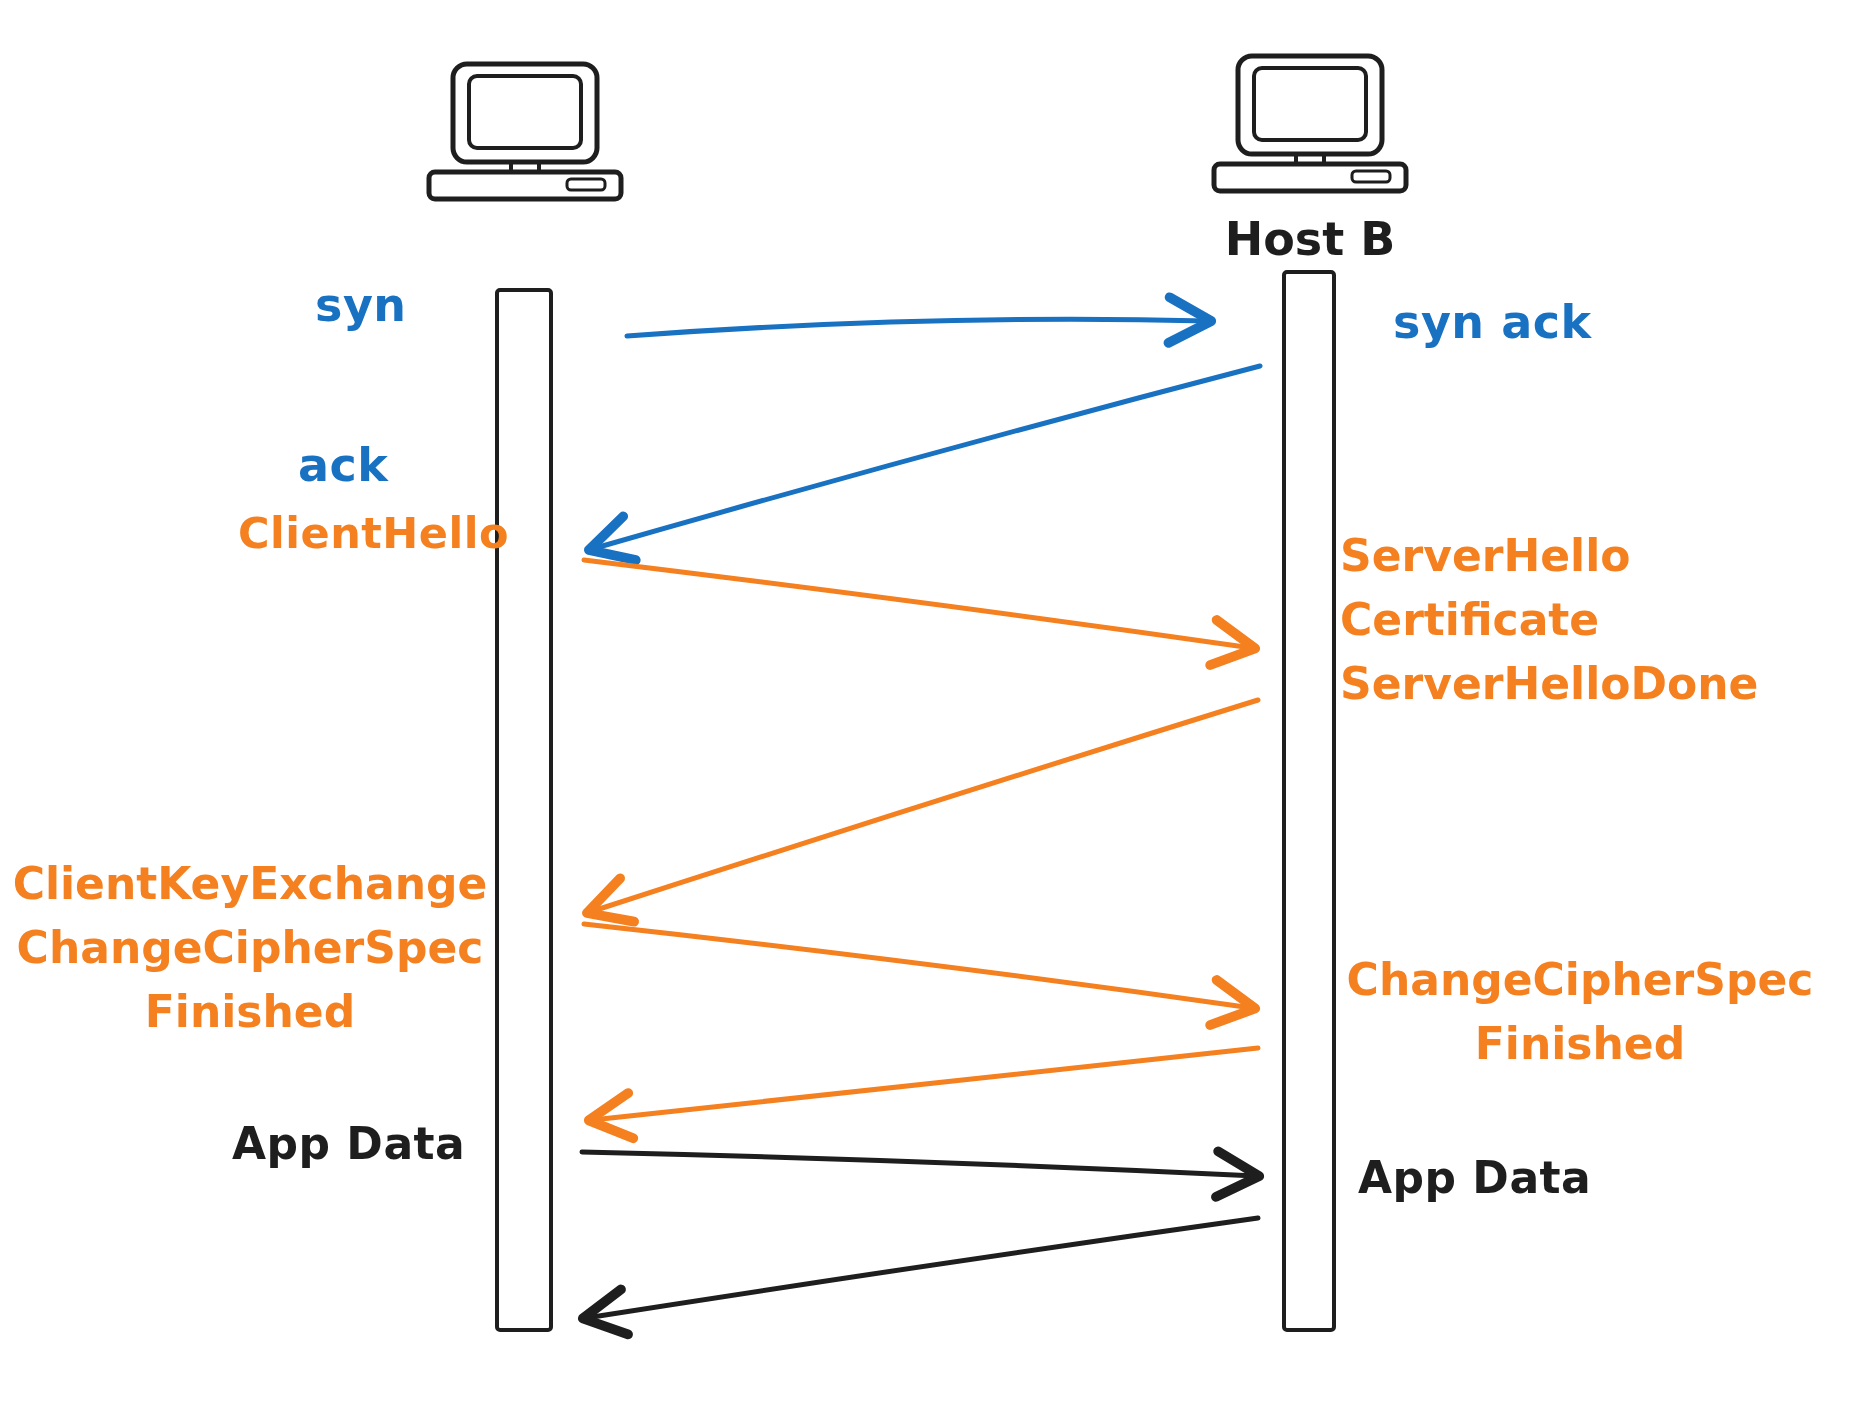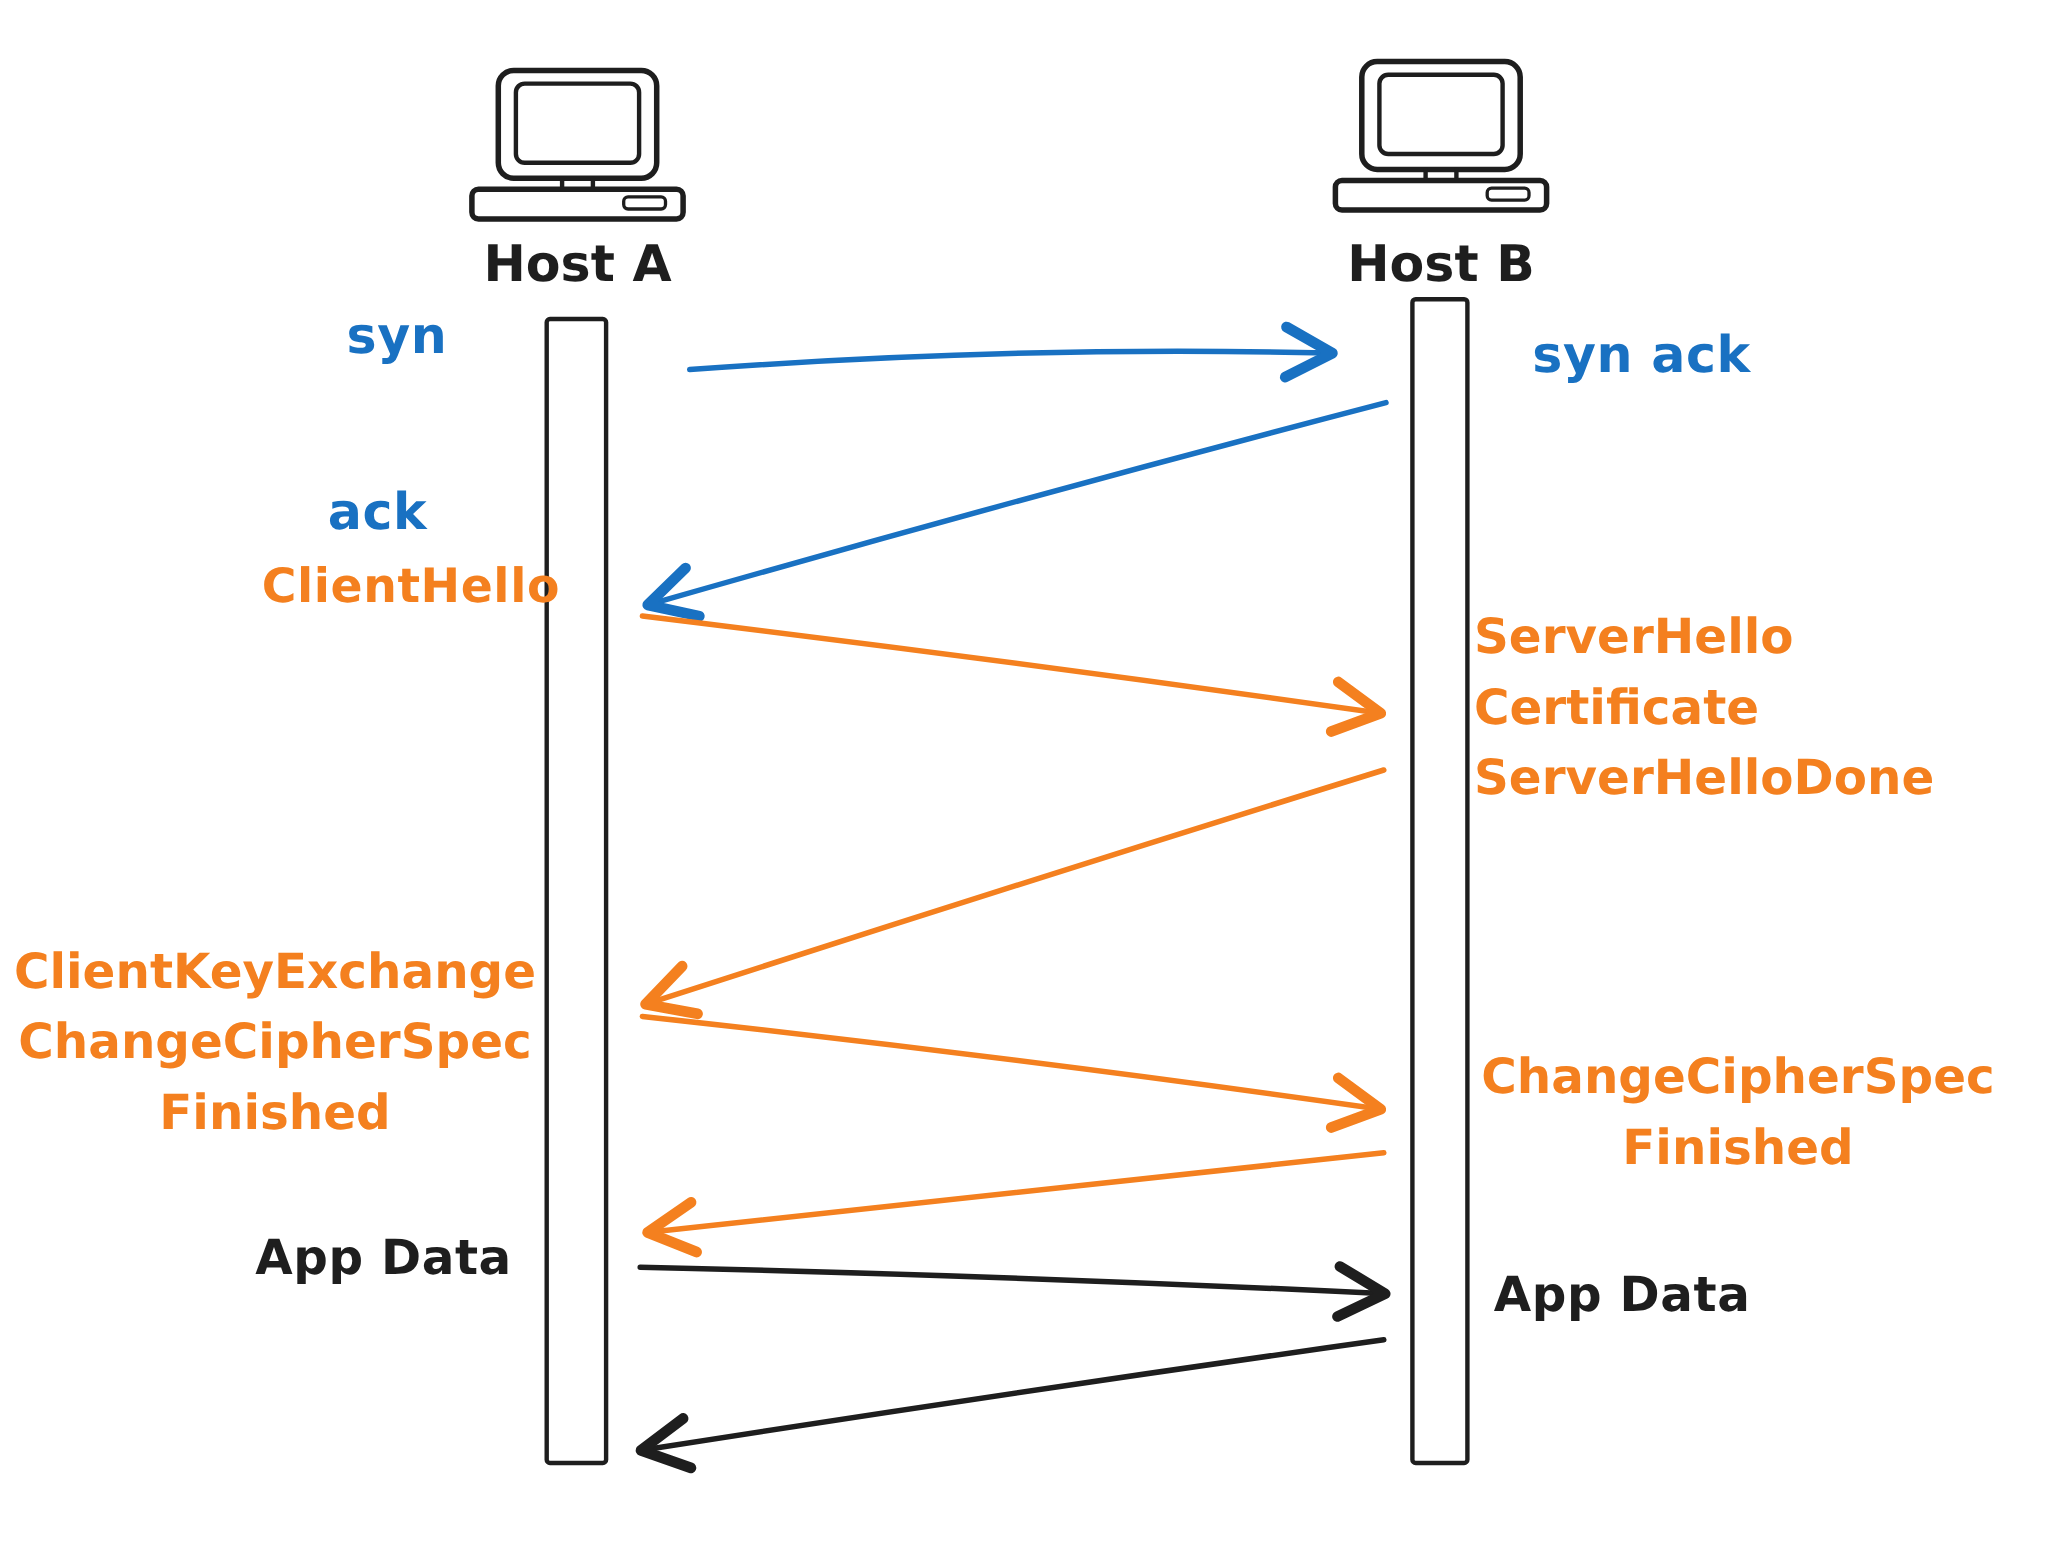--- a/index.html
+++ b/index.html
@@ -91,30 +91,29 @@
 
     <path d="M584,560 Q930,602 1252,648" fill="none" style="stroke:var(--tls-orange)" stroke-width="5" stroke-linecap="round" marker-end="url(#head-orange)"></path>
     <path d="M1258,700 Q930,802 590,912" fill="none" style="stroke:var(--tls-orange)" stroke-width="5" stroke-linecap="round" marker-end="url(#head-orange)"></path>
     <path d="M584,924 Q930,962 1252,1008" fill="none" style="stroke:var(--tls-orange)" stroke-width="5" stroke-linecap="round" marker-end="url(#head-orange)"></path>
     <path d="M1258,1048 Q930,1082 592,1120" fill="none" style="stroke:var(--tls-orange)" stroke-width="5" stroke-linecap="round" marker-end="url(#head-orange)"></path>
 
     <path d="M582,1152 Q930,1160 1256,1176" fill="none" style="stroke:var(--ink-black)" stroke-width="5" stroke-linecap="round" marker-end="url(#head-black)"></path>
     <path d="M1258,1218 Q930,1264 586,1318" fill="none" style="stroke:var(--ink-black)" stroke-width="5" stroke-linecap="round" marker-end="url(#head-black)"></path>
   </svg>
 
-  <div class="host-label" style="left:415px; top:212px;">Host A</div>
   <div class="host-label" style="left:1200px; top:212px;">Host B</div>
 
   <div class="label blue" style="left:315px; top:278px;">syn</div>
   <div class="label blue" style="left:1375px; top:295px;margin-left:18px;">syn ack</div>
   <div class="label blue" style="left:298px; top:438px;">ack</div>
 
   <div class="label orange" style="left:238px; top:508px;">ClientHello</div>
 
-  <div class="label-block" style="left:1340px; top:548px; width:500px; text-align:left;">
+  <div class="label-block" style="left:1340px; top:524px; width:500px; text-align:left;">
     <div>ServerHello</div>
     <div>Certificate</div>
     <div>ServerHelloDone</div>
   </div>
 
   <div class="label-block" style="left:10px; top:808px; width:480px;margin-top:44px;">
     <div>ClientKeyExchange</div>
     <div>ChangeCipherSpec</div>
     <div>Finished</div>
   </div>

